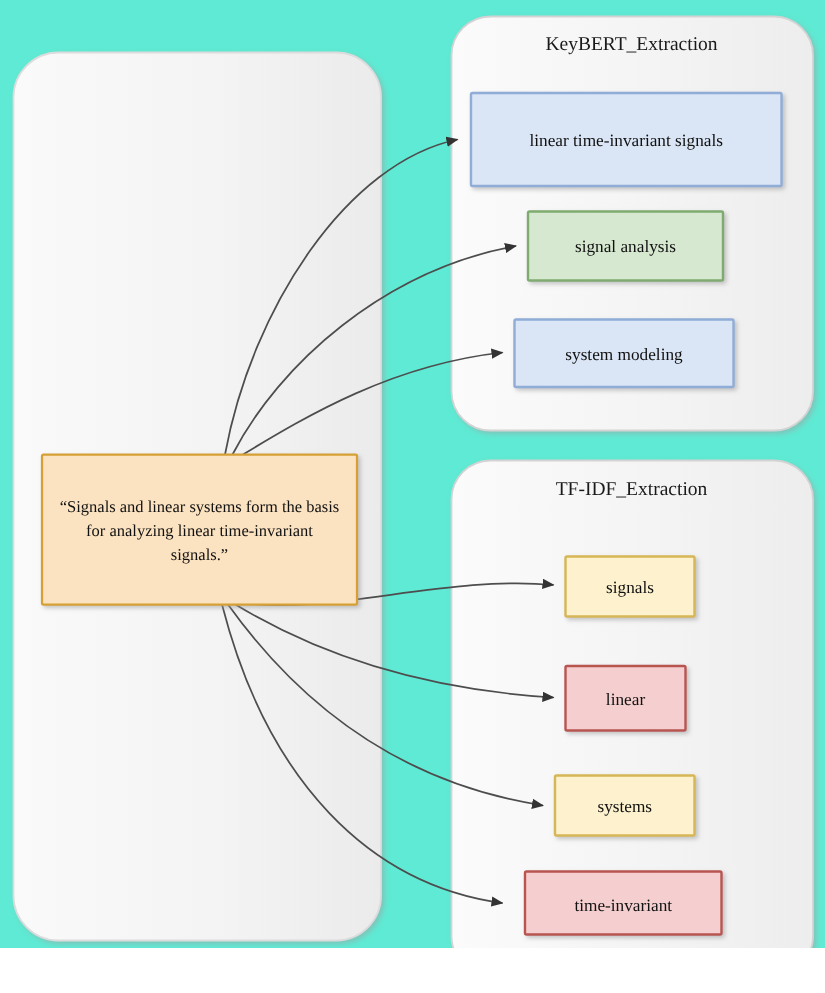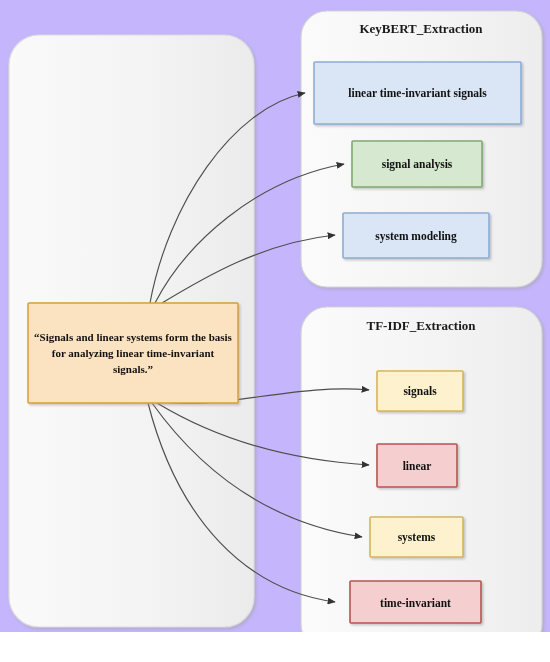--- a/index.html
+++ b/index.html
@@ -4,24 +4,23 @@
 <style>
   html, body {
     margin: 0;
     padding: 0;
     background: #ffffff;
   }
   #canvas {
     position: relative;
     width: 550px;
     height: 632px;
-    background: #c4b5fd;
+    background: #5eead4;
     font-family: "Liberation Serif", "DejaVu Serif", serif;
     overflow: hidden;
-    font-weight: bold;
   }
   #canvas svg {
     position: absolute;
     top: 0;
     left: 0;
     width: 550px;
     height: 662px;
   }
   .panel-title {
     font-size: 13px;

